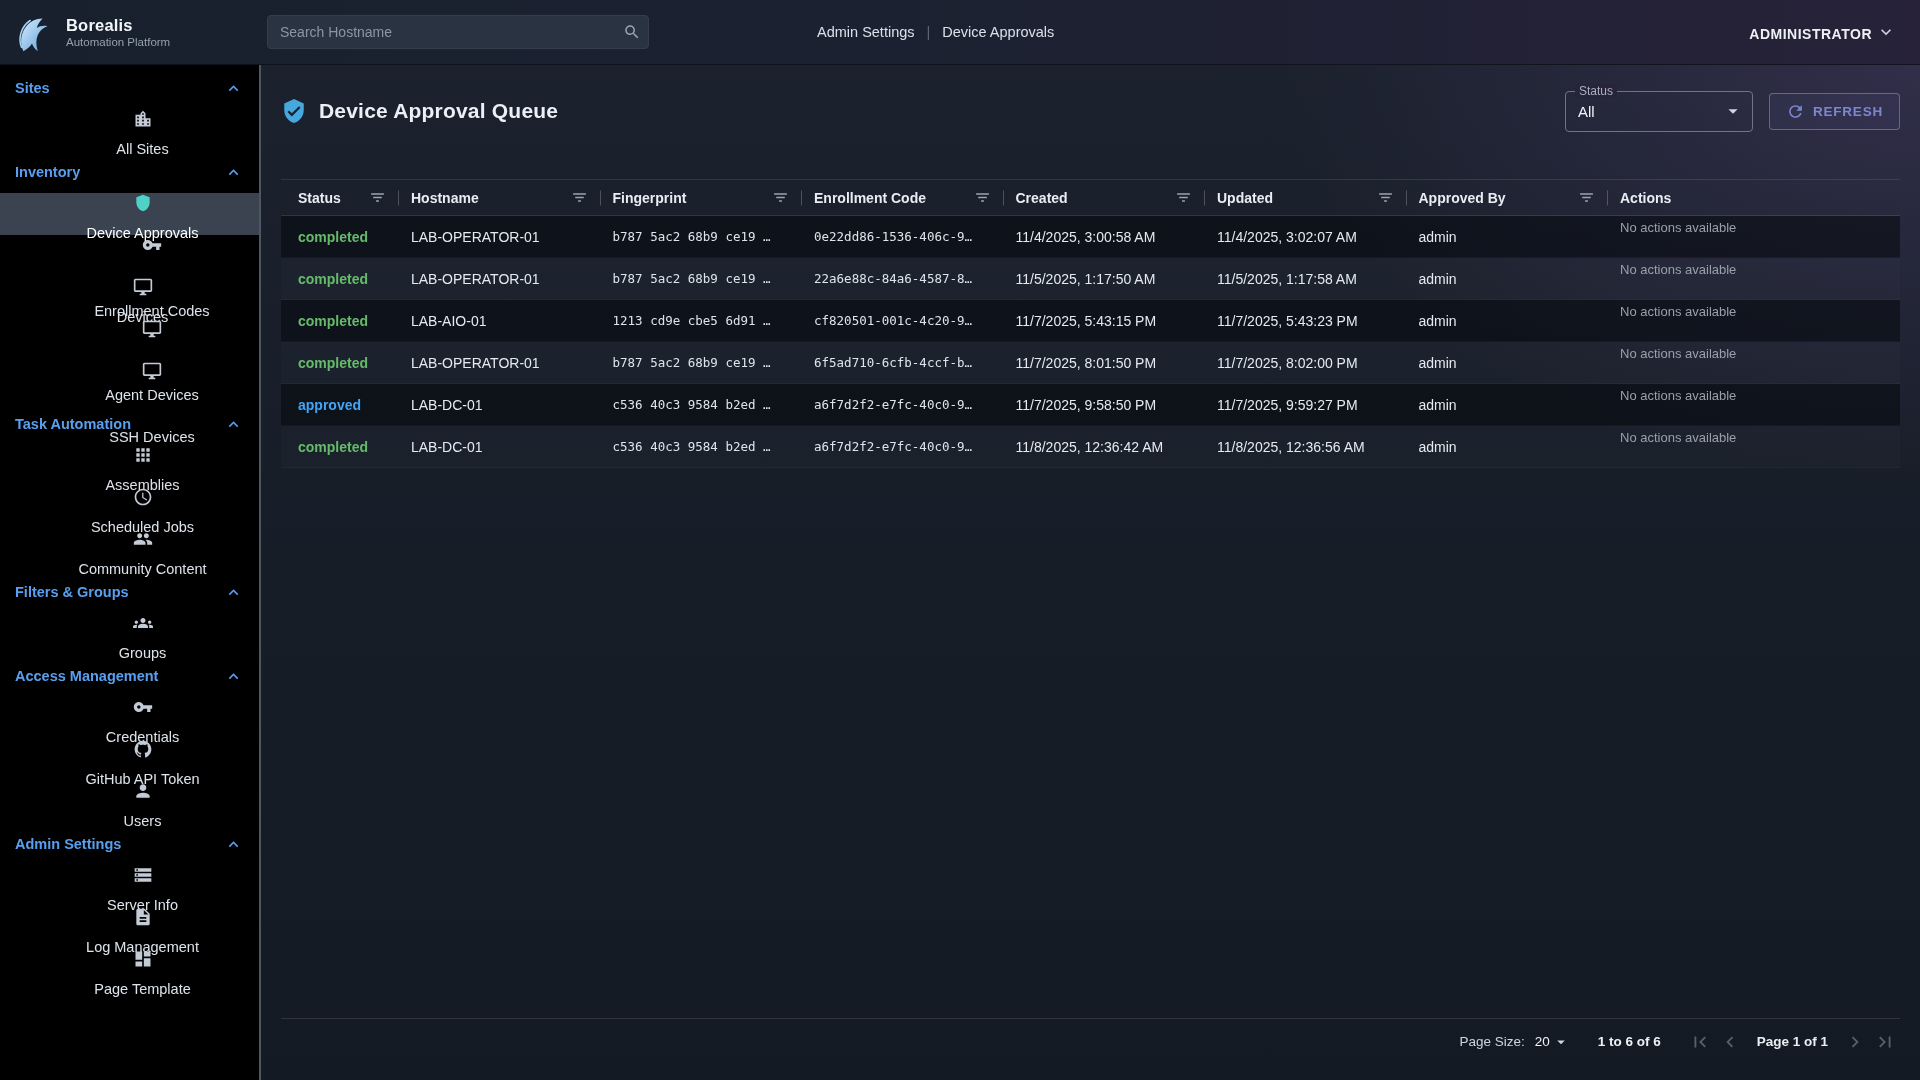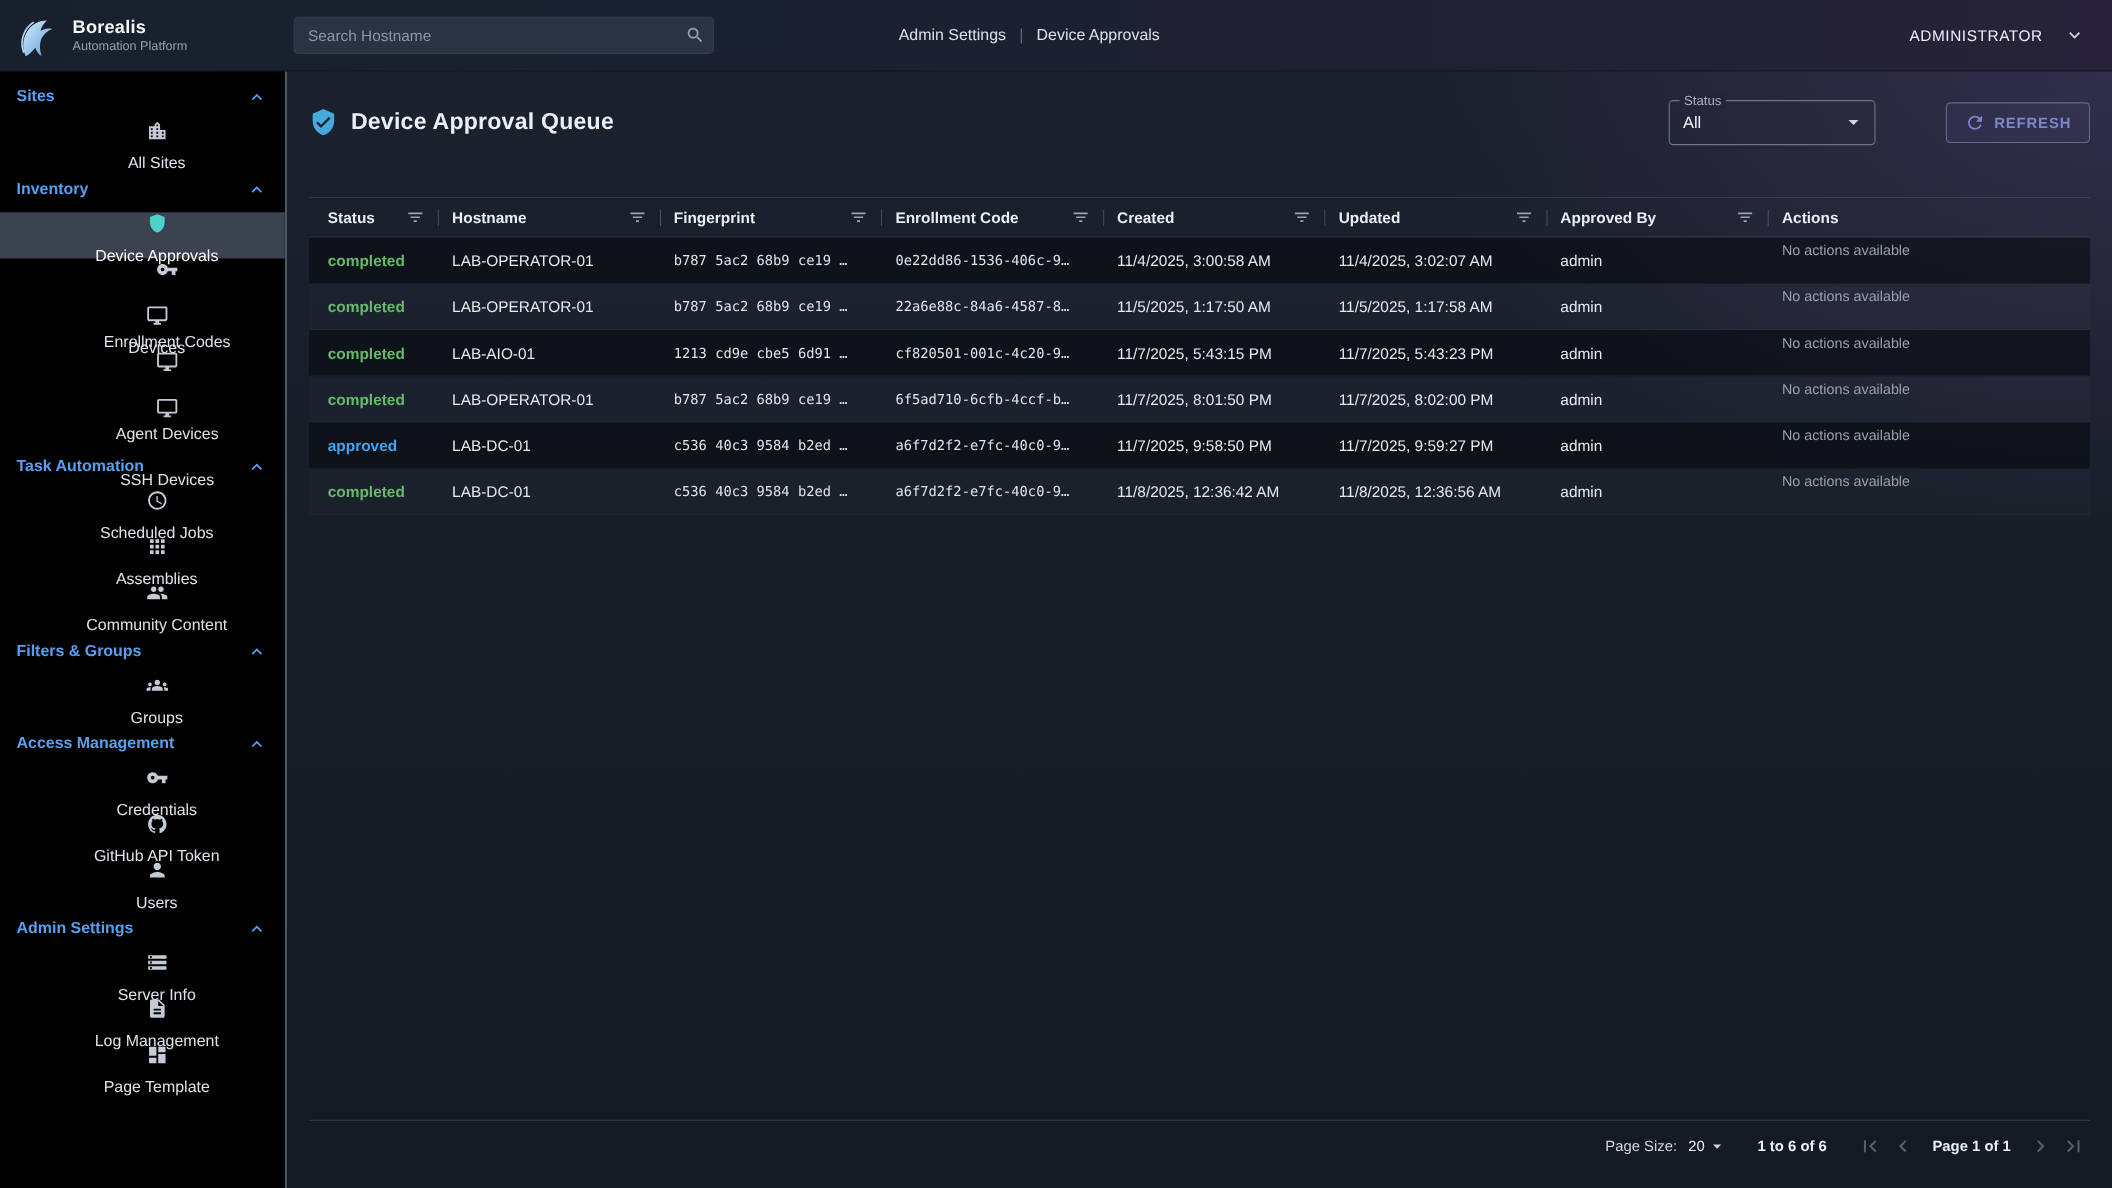--- a/index.html
+++ b/index.html
@@ -18,22 +18,22 @@
   .brand-sub{font-size:11.5px;color:#93a0ae;margin-top:1px;}
   .search{position:relative;margin-left:6px;width:382px;height:34px;}
   .search-input{width:100%;height:100%;background:#2a3341;border:1px solid #333d4c;border-radius:4px;
     color:#dfe5ec;font-size:14px;padding:0 36px 0 12px;outline:none;font-family:inherit;}
   .search-input::placeholder{color:#8b96a4;}
   .search-icon{position:absolute;right:8px;top:50%;transform:translateY(-50%);color:#98a3b1;display:flex;}
   .search-icon svg{width:18px;height:18px;}
   .breadcrumb{display:flex;align-items:center;gap:12px;margin-left:168px;font-size:14.5px;}
   .crumb{color:#d9e1e9;cursor:pointer;white-space:nowrap;}
   .crumb-sep{color:#5d6775;}
-  .user-menu{margin-left:auto;margin-right:24px;display:flex;align-items:center;gap:19px;
-    font-size:14px;letter-spacing:.5px;color:#edf1f6;cursor:pointer;white-space:nowrap;}
+  .user-menu{margin-left:auto;margin-right:24px;display:flex;align-items:flex-end;gap:4px;
+    font-size:14px;letter-spacing:.5px;color:#edf1f6;cursor:pointer;white-space:nowrap;font-weight:bold;}
   .user-menu svg{width:20px;height:20px;color:#cdd5de;}
 
   
   .shell{flex:1;display:flex;min-height:0;}
 
   
   .sidebar{flex:0 0 261px;background:#000000;border-right:2px solid #4d5663;padding-top:2px;overflow:hidden;}
   .sb-header{height:42px;display:flex;align-items:center;justify-content:space-between;
     padding:0 16px 0 15px;color:#58a0ef;font-weight:700;font-size:14.5px;cursor:pointer;}
   .sb-header svg{width:19px;height:19px;color:#58a0ef;flex:0 0 19px;}
@@ -54,21 +54,21 @@
   .title-wrap svg{width:26px;height:26px;color:#47a8dd;}
   h1{font-size:21px;font-weight:700;color:#eaf0f6;letter-spacing:.2px;}
   .header-actions{margin-left:auto;display:flex;align-items:center;gap:16px;}
   .status-select{position:relative;width:188px;height:41px;border:1px solid #6e7683;border-radius:4px;
     display:flex;align-items:center;padding:0 8px 0 12px;cursor:pointer;}
   .select-label{position:absolute;top:-8px;left:9px;font-size:12px;color:#a7b2bf;background:#272339;padding:0 4px;}
   .select-value{font-size:15px;color:#f0f4f8;flex:1;}
   .status-select svg{width:22px;height:22px;color:#cfd6de;}
   .refresh-btn{display:flex;align-items:center;gap:8px;height:37px;padding:0 16px;
     background:rgba(121,134,203,.07);border:1px solid rgba(150,160,205,.5);border-radius:4px;
-    color:#7b87cf;font-size:13.5px;font-weight:700;letter-spacing:.8px;cursor:pointer;font-family:inherit;margin-left:48px;}
+    color:#7b87cf;font-size:13.5px;font-weight:700;letter-spacing:.8px;cursor:pointer;font-family:inherit;}
   .refresh-btn svg{width:19px;height:19px;}
 
   
   .grid{margin-top:36px;flex:0 0 auto;}
   .grid-head{display:flex;height:37px;border-top:1px solid rgba(255,255,255,.10);
     border-bottom:1px solid rgba(255,255,255,.10);}
   .hcell{display:flex;align-items:center;position:relative;padding-left:12px;
     font-size:14px;font-weight:700;color:#e8edf3;white-space:nowrap;overflow:hidden;}
   .hcell:not(:last-child)::after{content:"";position:absolute;right:0;top:50%;transform:translateY(-50%);
     width:1px;height:15px;background:rgba(255,255,255,.22);}
@@ -202,29 +202,29 @@
           <span>SSH Devices</span>
         </div>
         <div class="sb-header">
           <span>Task Automation</span>
           <svg viewBox="0 0 24 24">
             <path d="M12 8l-6 6 1.41 1.41L12 10.83l4.59 4.58L18 14z" fill="currentColor"></path>
           </svg>
         </div>
         <div class="sb-item">
           <svg viewBox="0 0 24 24">
+            <path d="M4 8h4V4H4v4zm6 12h4v-4h-4v4zm-6 0h4v-4H4v4zm0-6h4v-4H4v4zm6 0h4v-4h-4v4zm6-10v4h4V4h-4zm-6 4h4V4h-4v4zm6 6h4v-4h-4v4zm0 6h4v-4h-4v4z" fill="currentColor"></path>
+          </svg>
+          <span>Assemblies</span>
+        </div>
+        <div class="sb-item">
+          <svg viewBox="0 0 24 24">
             <path d="M11.99 2C6.47 2 2 6.48 2 12s4.47 10 9.99 10C17.52 22 22 17.52 22 12S17.52 2 11.99 2zM12 20c-4.42 0-8-3.58-8-8s3.58-8 8-8 8 3.58 8 8-3.58 8-8 8zm.5-13H11v6l5.25 3.15.75-1.23-4.5-2.67z" fill="currentColor"></path>
           </svg>
           <span>Scheduled Jobs</span>
-        </div>
-        <div class="sb-item">
-          <svg viewBox="0 0 24 24">
-            <path d="M4 8h4V4H4v4zm6 12h4v-4h-4v4zm-6 0h4v-4H4v4zm0-6h4v-4H4v4zm6 0h4v-4h-4v4zm6-10v4h4V4h-4zm-6 4h4V4h-4v4zm6 6h4v-4h-4v4zm0 6h4v-4h-4v4z" fill="currentColor"></path>
-          </svg>
-          <span>Assemblies</span>
         </div>
         <div class="sb-item">
           <svg viewBox="0 0 24 24">
             <path d="M16 11c1.66 0 2.99-1.34 2.99-3S17.66 5 16 5c-1.66 0-3 1.34-3 3s1.34 3 3 3zm-8 0c1.66 0 2.99-1.34 2.99-3S9.66 5 8 5C6.34 5 5 6.34 5 8s1.34 3 3 3zm0 2c-2.33 0-7 1.17-7 3.5V19h14v-2.5c0-2.33-4.67-3.5-7-3.5zm8 0c-.29 0-.62.02-.97.05 1.16.84 1.97 1.97 1.97 3.45V19h6v-2.5c0-2.33-4.67-3.5-7-3.5z" fill="currentColor"></path>
           </svg>
           <span>Community Content</span>
         </div>
         <div class="sb-header">
           <span>Filters &amp; Groups</span>
           <svg viewBox="0 0 24 24">

